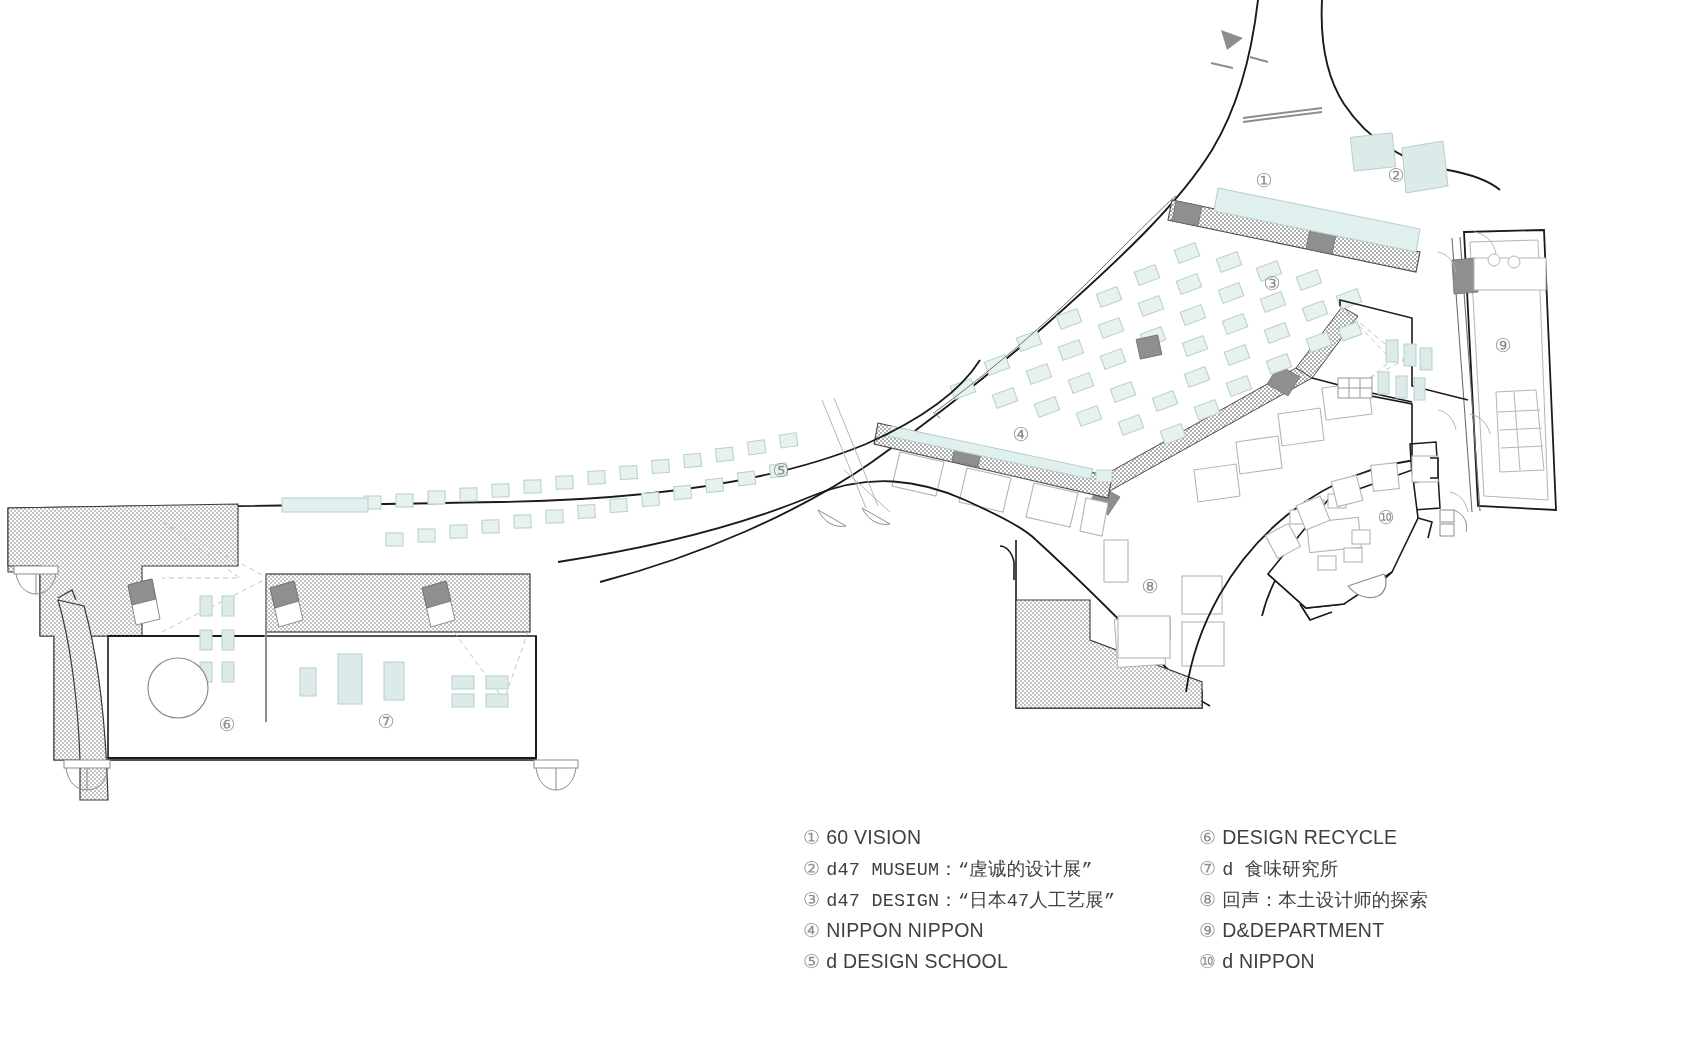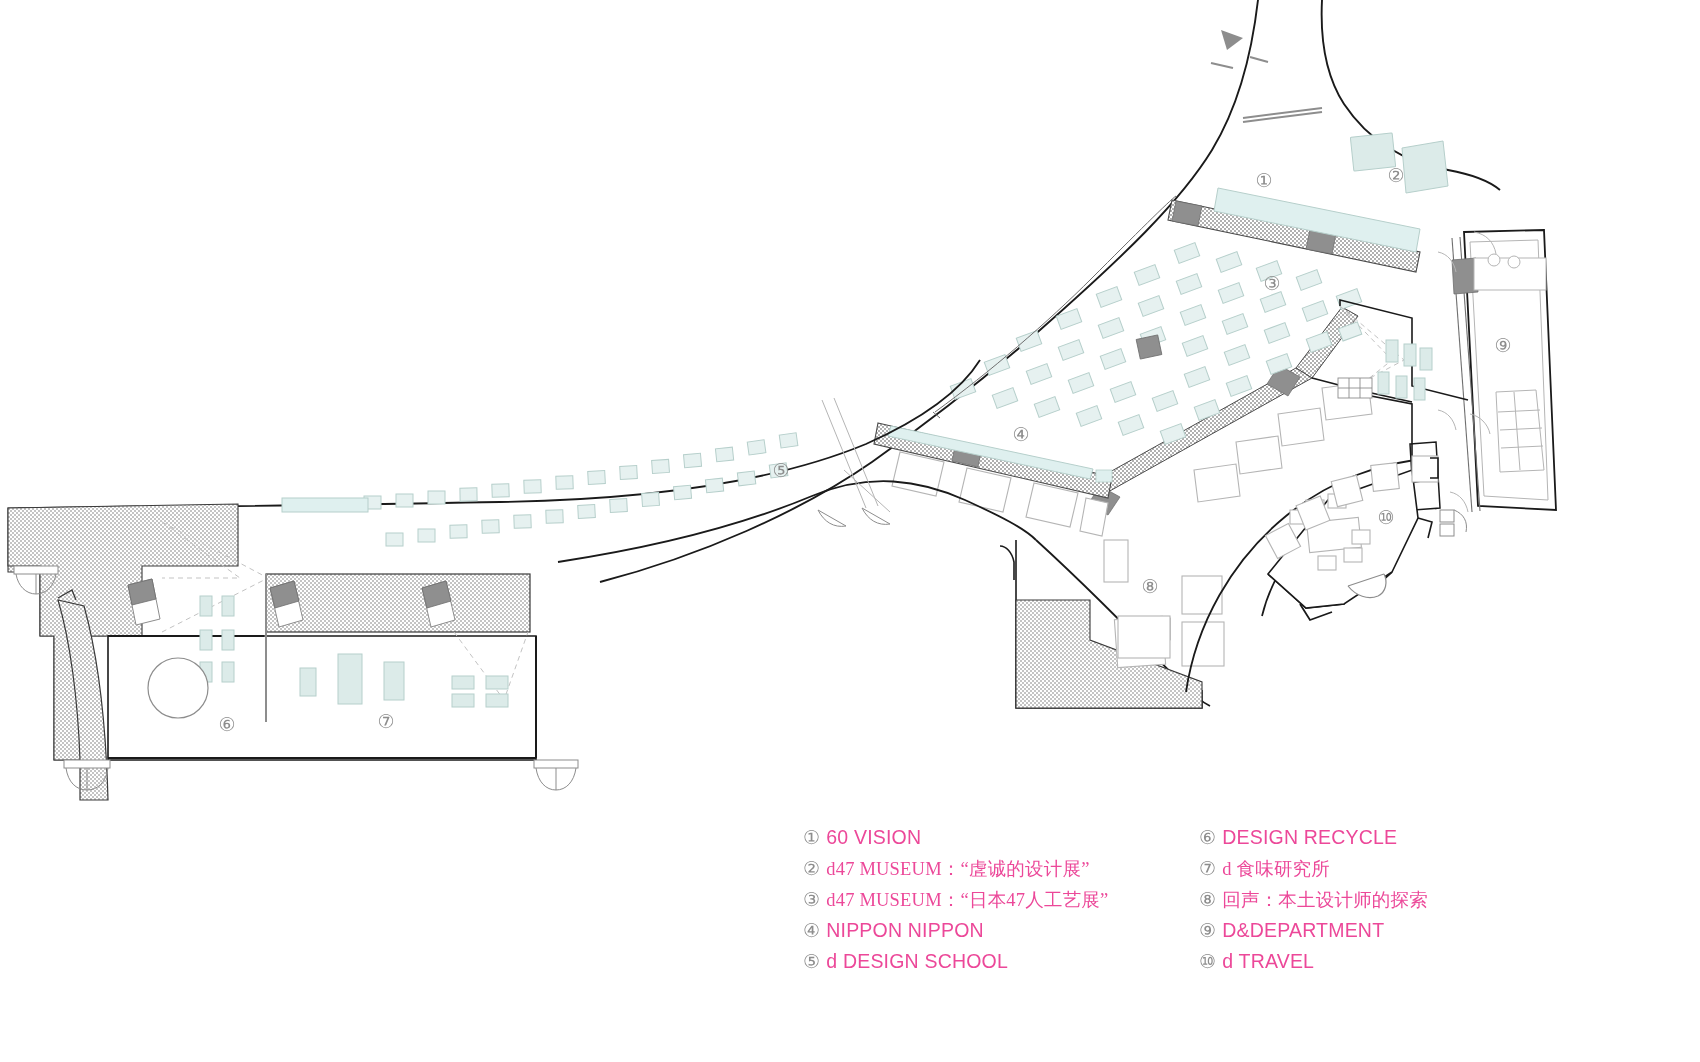--- a/index.html
+++ b/index.html
@@ -55,24 +55,24 @@
     letter-spacing: 0.2px;
     white-space: nowrap;
   }
   .legend-num {
     font-size: 19px;
     margin-right: 6px;
     color: #8d8d8d;
   }
   .legend-label {
     font-size: 19.5px;
-    color: #ec4899;
+    color: #404040;
   }
   .legend-label.cjk {
-    font-family: Liberation Serif, serif;
+    font-family: Liberation Mono, monospace;
     font-size: 18.5px;
   }
   
   .plan-marker-text {
     font-family: "Liberation Sans", sans-serif;
     font-size: 19px;
     fill: #8d8d8d;
   }
 </style>
 </head>
@@ -535,21 +535,21 @@
     <div class="legend-item">
       <span class="legend-num">①</span>
       <span class="legend-label">60 VISION</span>
     </div>
     <div class="legend-item">
       <span class="legend-num">②</span>
       <span class="legend-label cjk">d47 MUSEUM：“虗诚的设计展”</span>
     </div>
     <div class="legend-item">
       <span class="legend-num">③</span>
-      <span class="legend-label cjk">d47 MUSEUM：“日本47人工艺展”</span>
+      <span class="legend-label cjk">d47 DESIGN：“日本47人工艺展”</span>
     </div>
     <div class="legend-item">
       <span class="legend-num">④</span>
       <span class="legend-label">NIPPON NIPPON</span>
     </div>
     <div class="legend-item">
       <span class="legend-num">⑤</span>
       <span class="legend-label">d DESIGN SCHOOL</span>
     </div>
   </div>
@@ -565,18 +565,18 @@
     <div class="legend-item">
       <span class="legend-num">⑧</span>
       <span class="legend-label cjk">回声：本土设计师的探索</span>
     </div>
     <div class="legend-item">
       <span class="legend-num">⑨</span>
       <span class="legend-label">D&amp;DEPARTMENT</span>
     </div>
     <div class="legend-item">
       <span class="legend-num">⑩</span>
-      <span class="legend-label">d TRAVEL</span>
+      <span class="legend-label">d NIPPON</span>
     </div>
   </div>
 </div>
 
 </div>
 
 </body></html>

